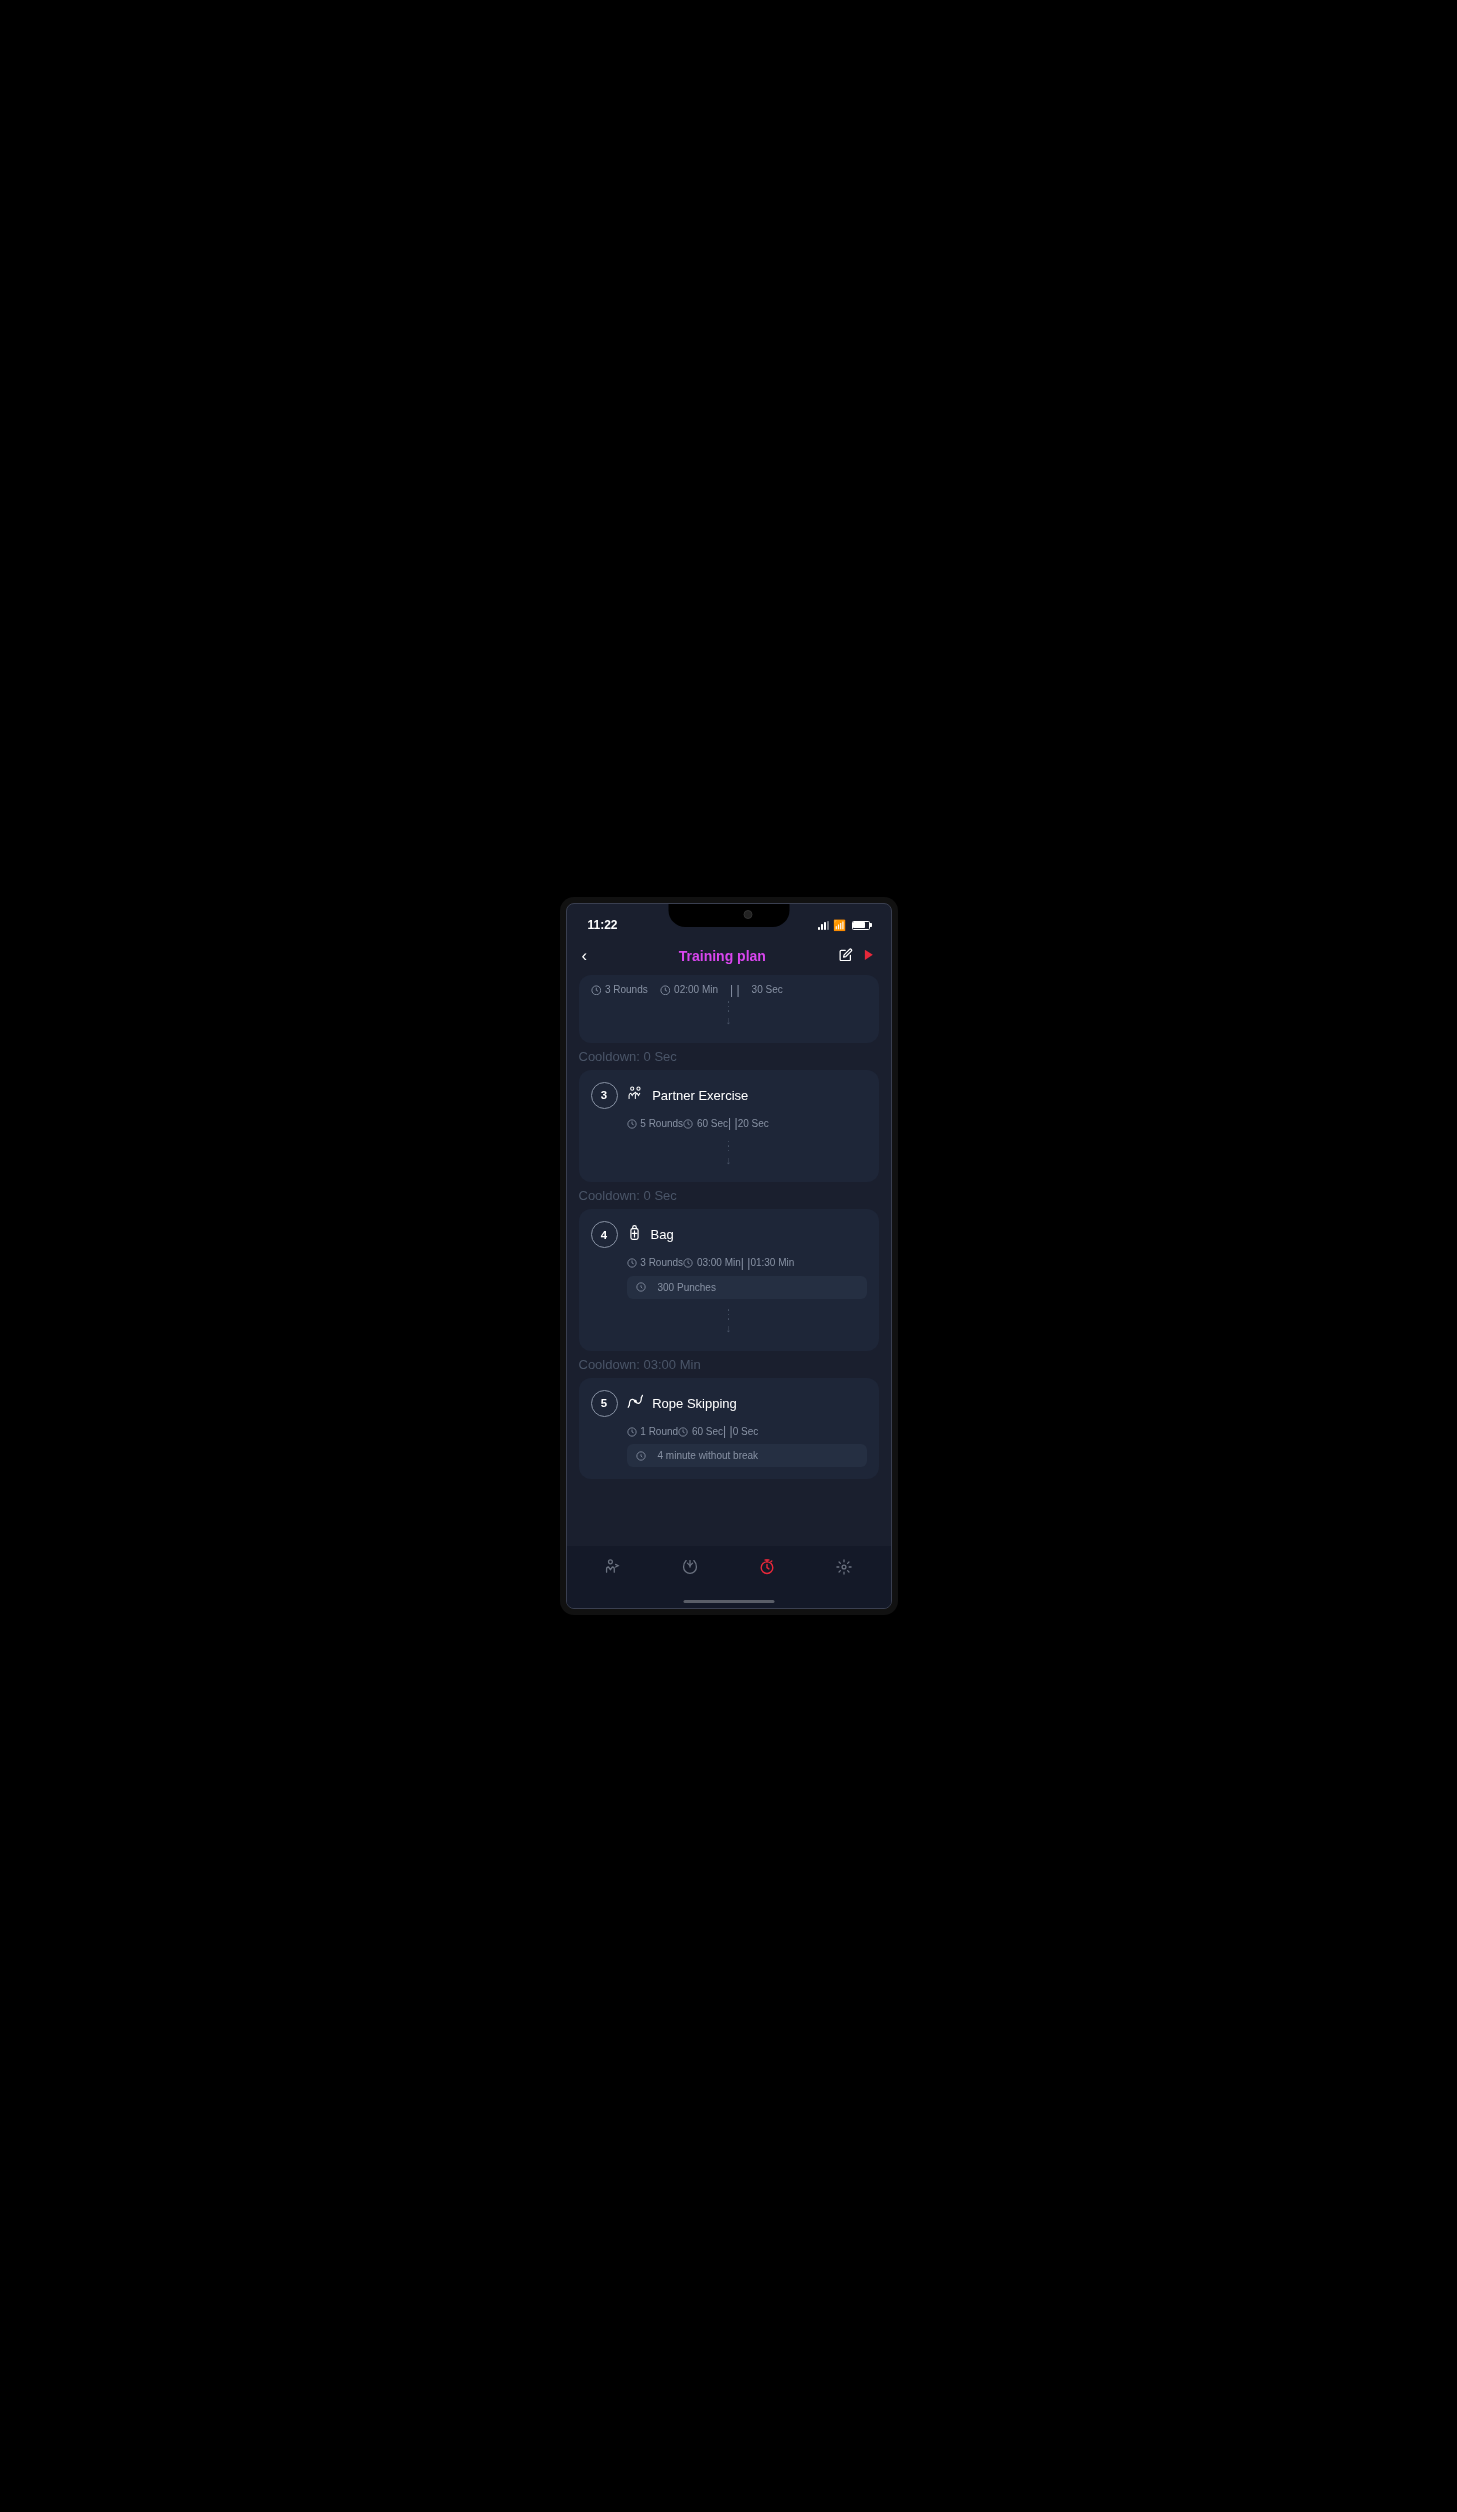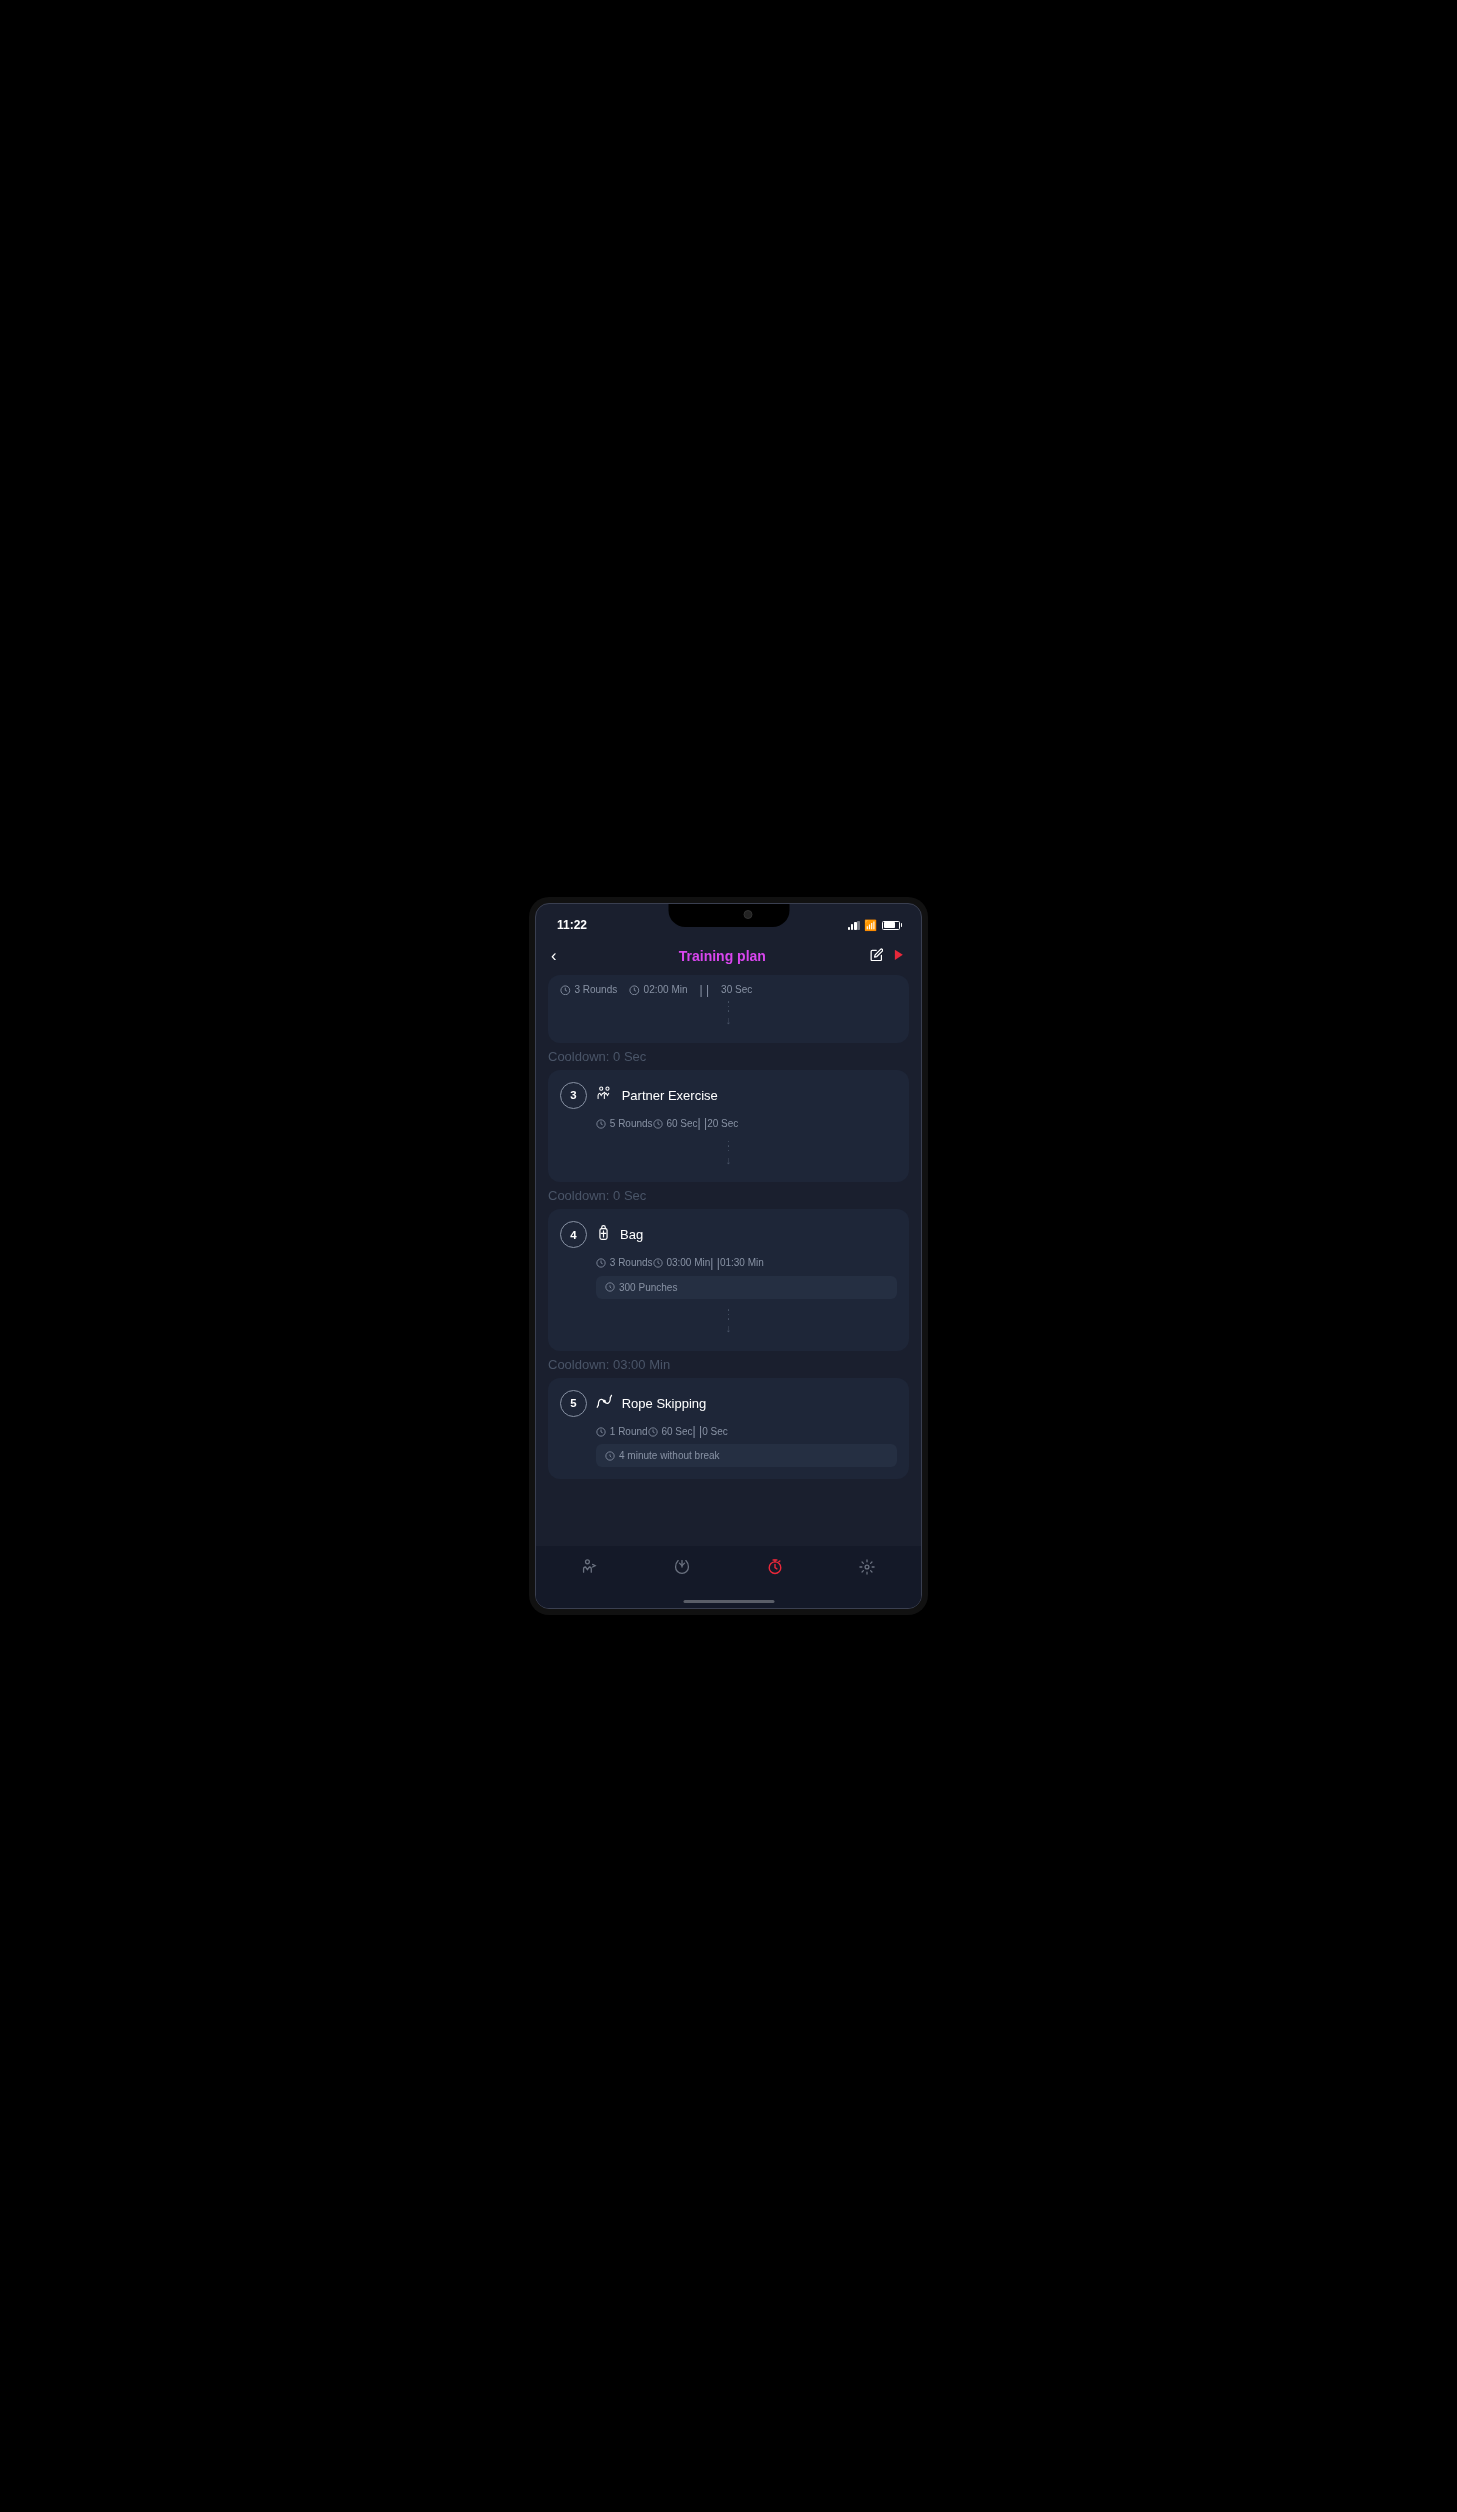--- a/index.html
+++ b/index.html
@@ -6,24 +6,24 @@
     body {
       background: #000;
       display: flex;
       justify-content: center;
       align-items: center;
       min-height: 100vh;
       font-family: -apple-system, BlinkMacSystemFont, 'Segoe UI', sans-serif;
     }
 
     .phone-outer {
-      width: 387px;
+      width: 326px;
       height: 706px;
       background: #1a1f2e;
-      border-radius: 14px;
+      border-radius: 8px;
       border: 1.5px solid #3a3f50;
       position: relative;
       overflow: hidden;
       box-shadow: 0 0 0 6px #111, 0 0 46px rgba(0,0,0,0.8);
     }
 
     
     .notch {
       position: absolute;
       top: 0;
@@ -214,21 +214,21 @@
     }
 
     .note-badge {
       background: #252f42;
       border-radius: 6px;
       padding: 6px 9px;
       margin-left: 36px;
       margin-top: 3px;
       display: flex;
       align-items: center;
-      gap: 4px;
+      gap: 12px;
       color: #8892a4;
       font-size: 10px;
     }
 
     .connector-line {
       display: flex;
       flex-direction: column;
       align-items: center;
       gap: 2.3px;
       padding: 4.6px 0;

